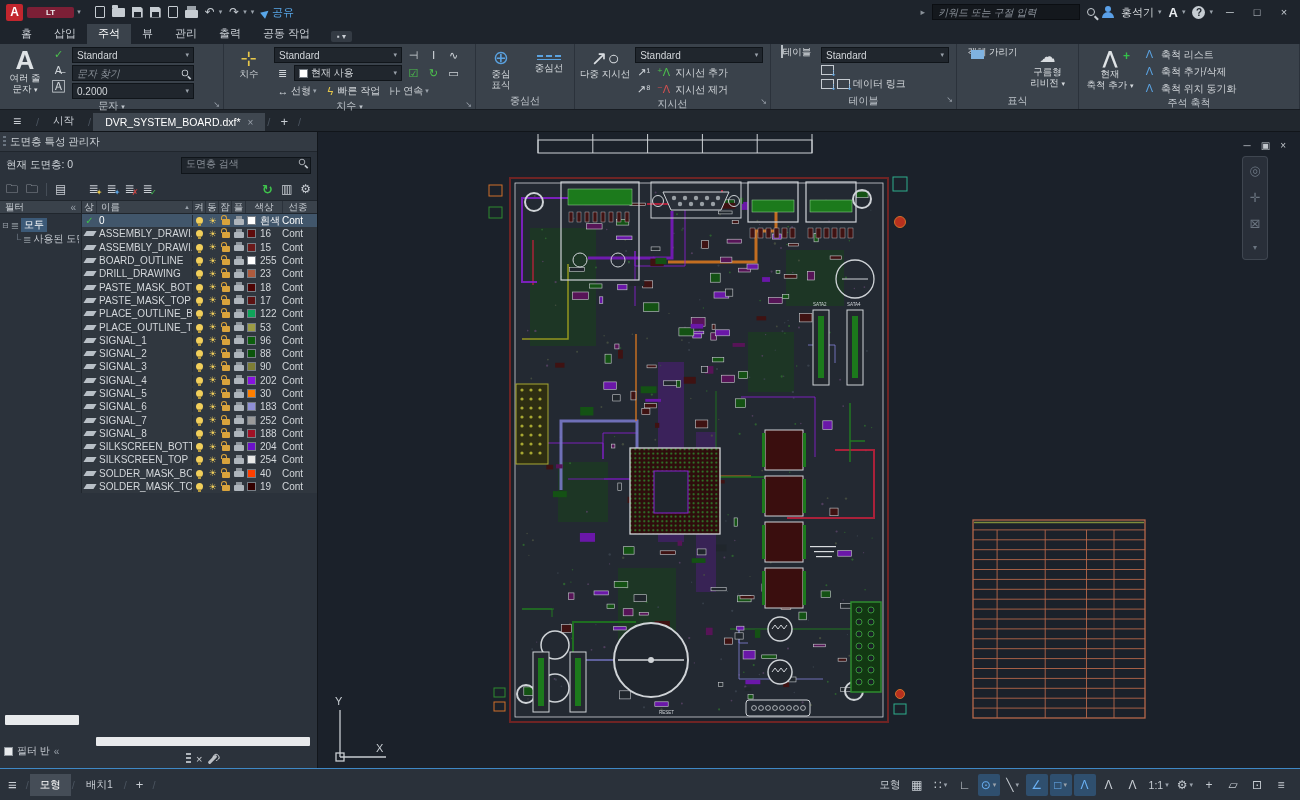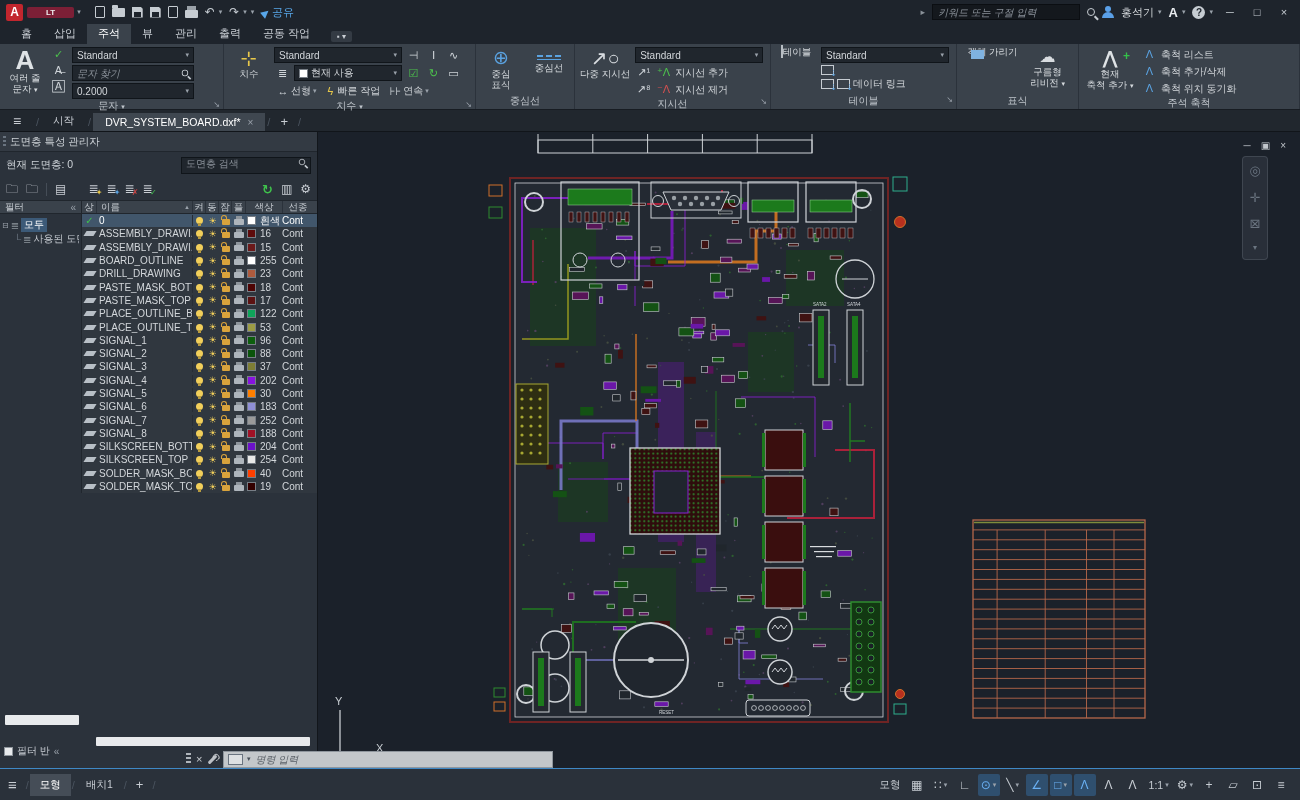--- a/index.html
+++ b/index.html
@@ -773,21 +773,21 @@
               <span class="c-i sunc">☀</span>
               <span class="c-i">
                 <span class="lock"></span>
               </span>
               <span class="c-i">
                 <span class="prn"></span>
               </span>
               <span class="c-i">
                 <span class="sw" style="background:#7E7E35"></span>
               </span>
-              <span class="c-no">37</span>
+              <span class="c-no">90</span>
               <span class="c-lt">Cont</span>
             </div>
             <div class="lrow">
               <span class="c-st">
                 <span class="para"></span>
               </span>
               <span class="c-nm">SIGNAL_4</span>
               <span class="c-i">
                 <span class="bulb"></span>
               </span>
@@ -1616,24 +1616,20 @@
         <span>✛</span>
         <span>⊠</span>
         <span style="font-size:8px">▾</span>
       </div>
     </div>
 
     <div class="cmdwrap">
       <span class="cmd-grip"></span>
       <span class="cmd-x">×</span>
       <span class="cmd-wrench"></span>
-      <div class="cmdbar">
-        <span class="cmd-ico"></span>
-        <input placeholder="명령 입력" style="">
-      </div>
     </div>
   </div>
 
   <div class="statusbar">
     <span class="sb-menu">≡</span>
     <span class="sb-sl">/</span>
     <span class="sb-tab active">모형</span>
     <span class="sb-sl">/</span>
     <span class="sb-tab">배치1</span>
     <span class="sb-sl">/</span>

